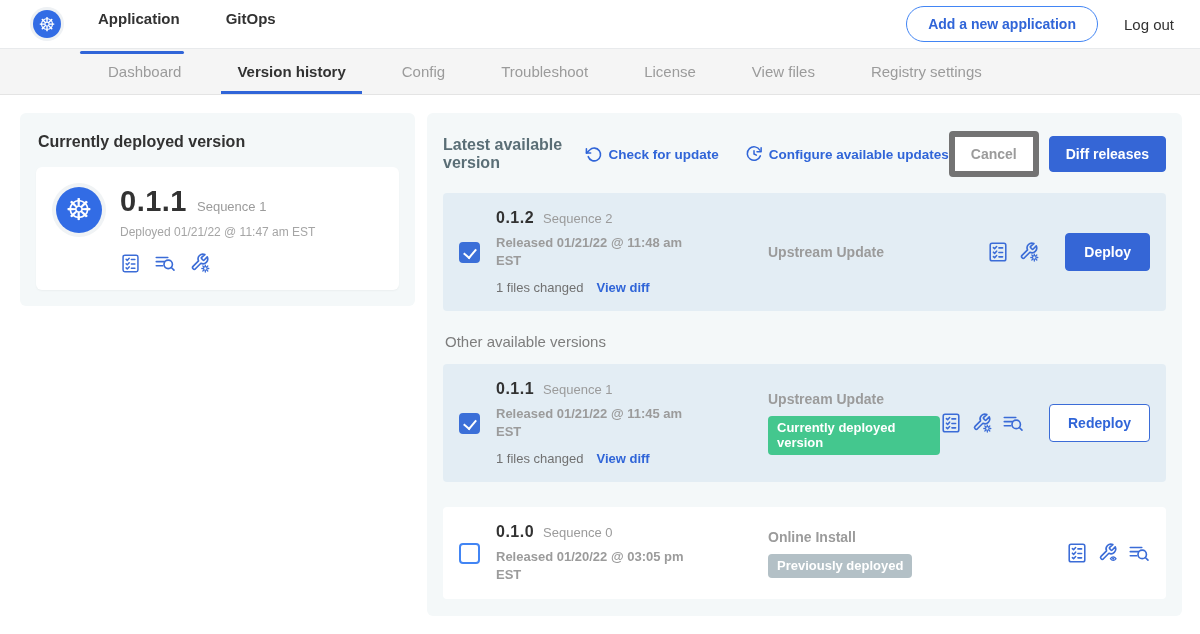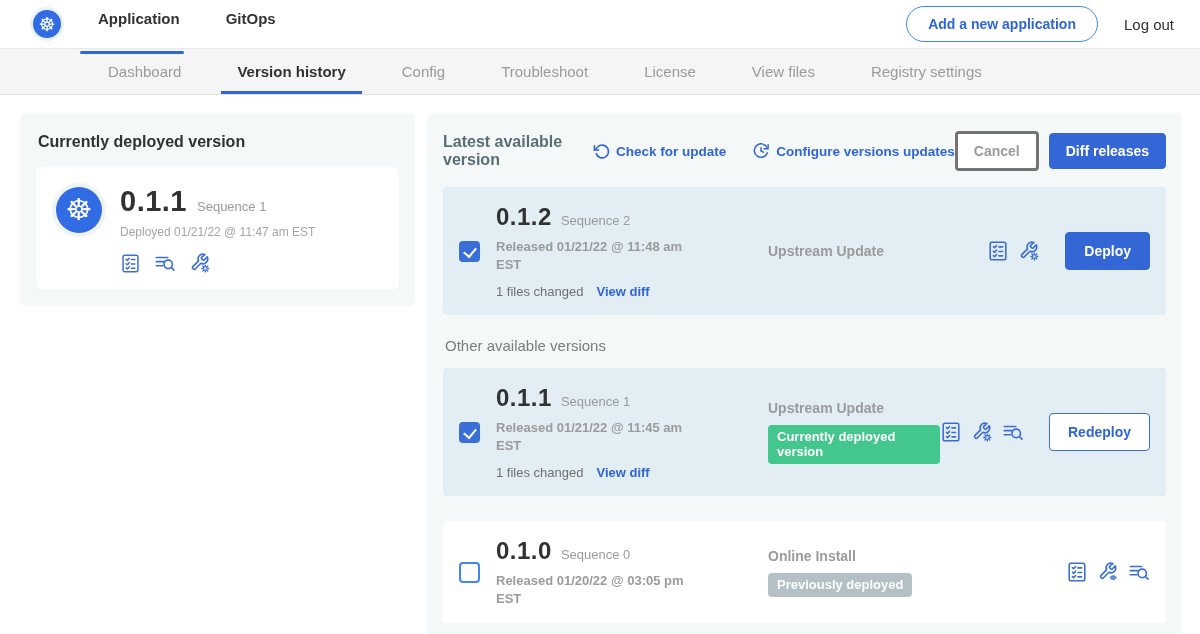--- a/index.html
+++ b/index.html
@@ -147,21 +147,21 @@
     font-family: inherit;
     font-size: 14px; font-weight: 700;
     border-radius: 4px;
     padding: 9px 16px;
     cursor: pointer;
     white-space: nowrap;
   }
   .btn-cancel {
     margin-left: auto;
     background: #fff; color: #9b9b9b;
-    border: 3px solid #737373;
+    border: 6px solid #737373;
   }
   .btn-primary { background: #3566d6; color: #fff; border: 1px solid #3566d6; }
   .btn-diff { margin-left: 10px; }
   .btn-outline { background: #fff; color: #3065d8; border: 1px solid #3b6cd7; }
 
   
   .version-row {
     display: flex; align-items: center;
     border-radius: 4px;
     padding: 16px;
@@ -183,21 +183,21 @@
   .checkbox.checked::after {
     content: "";
     position: absolute; left: 5px; top: 2px;
     width: 6px; height: 10px;
     border: solid #fff; border-width: 0 2.5px 2.5px 0;
     transform: rotate(40deg);
   }
 
   .v-info { width: 200px; flex: none; }
   .v-line1 { display: flex; align-items: baseline; }
-  .v-num { font-size: 24px; font-weight: 700; color: #323232; letter-spacing: 0.5px; }
+  .v-num { font-size: 16px; font-weight: 700; color: #323232; letter-spacing: 0.5px; }
   .v-seq { font-size: 13px; color: #9b9b9b; margin-left: 9px; }
   .v-released {
     font-size: 13px; font-weight: 700; color: #9b9b9b;
     margin-top: 7px; max-width: 192px; line-height: 1.35;
   }
   .v-files { display: flex; align-items: center; margin-top: 11px; }
   .files-changed { font-size: 13px; color: #717171; }
   .view-diff { font-size: 13px; font-weight: 700; color: #3065d8; margin-left: 13px; cursor: pointer; }
 
   .v-source { flex: 1; margin-left: 72px; }
@@ -299,21 +299,21 @@
           <path d="M4.5 15a9 9 0 1 0 2.1-9.4L2 10"></path>
         </svg>
         <span>Check for update</span>
       </span>
       <span class="link l2">
         <svg width="18" height="18" viewBox="0 0 24 24" fill="none" stroke="currentColor" stroke-width="2" stroke-linecap="round" stroke-linejoin="round">
           <polyline points="21.5 3.5 21.5 9 16 9"></polyline>
           <path d="M20.5 14.5a9 9 0 1 1-.6-7.5"></path>
           <polyline points="12 7.5 12 12 15.2 13.6"></polyline>
         </svg>
-        <span>Configure versions updates</span>
+        <span>Configure available updates</span>
       </span>
       <button class="btn btn-cancel">Cancel</button>
       <button class="btn btn-primary btn-diff">Diff releases</button>
     </div>
 
     <div class="version-row selected">
       <div class="checkbox checked"></div>
       <div class="v-info">
         <div class="v-line1">
           <span class="v-num">0.1.2</span>

